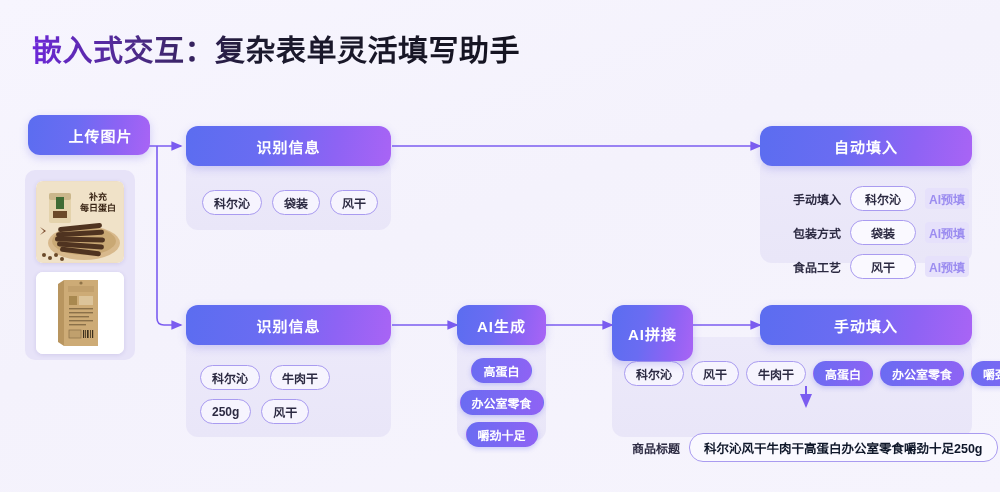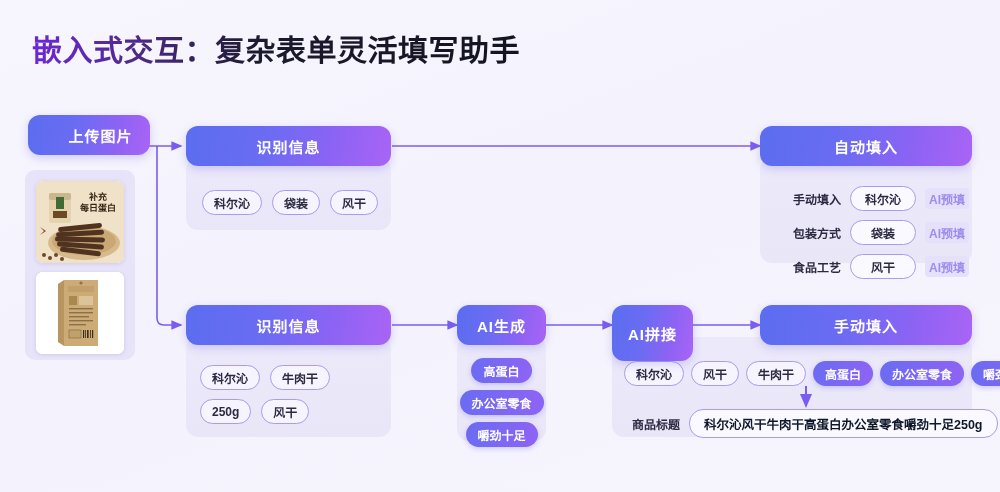--- a/index.html
+++ b/index.html
@@ -72,21 +72,21 @@
     min-width:66px;text-align:center;
     border:1px solid #a99bf0;border-radius:13px;background:#faf9ff;
     color:#2c2a42;font-size:12px;font-weight:bold;padding:3px 10px;box-sizing:border-box;
   }
   .af-badge{
     font-size:12px;font-weight:bold;color:#9c8df0;
     background:#e6e1fb;border-radius:4px;padding:2px 4px;white-space:nowrap;
   }
 
   
-  .final-row{display:flex;align-items:center;gap:9px;}
+  .final-row{display:flex;align-items:center;gap:9px;margin-top:24px;}
   .final-label{font-size:12px;font-weight:bold;color:#2c2a42;white-space:nowrap;}
   .final-value{
     border:1px solid #a99bf0;border-radius:14px;background:#faf9ff;
     color:#0f172a;font-size:12.5px;font-weight:bold;padding:4px 14px;white-space:nowrap;
   }
 </style>
 </head>
 <body>
 
 <div class="stage">

